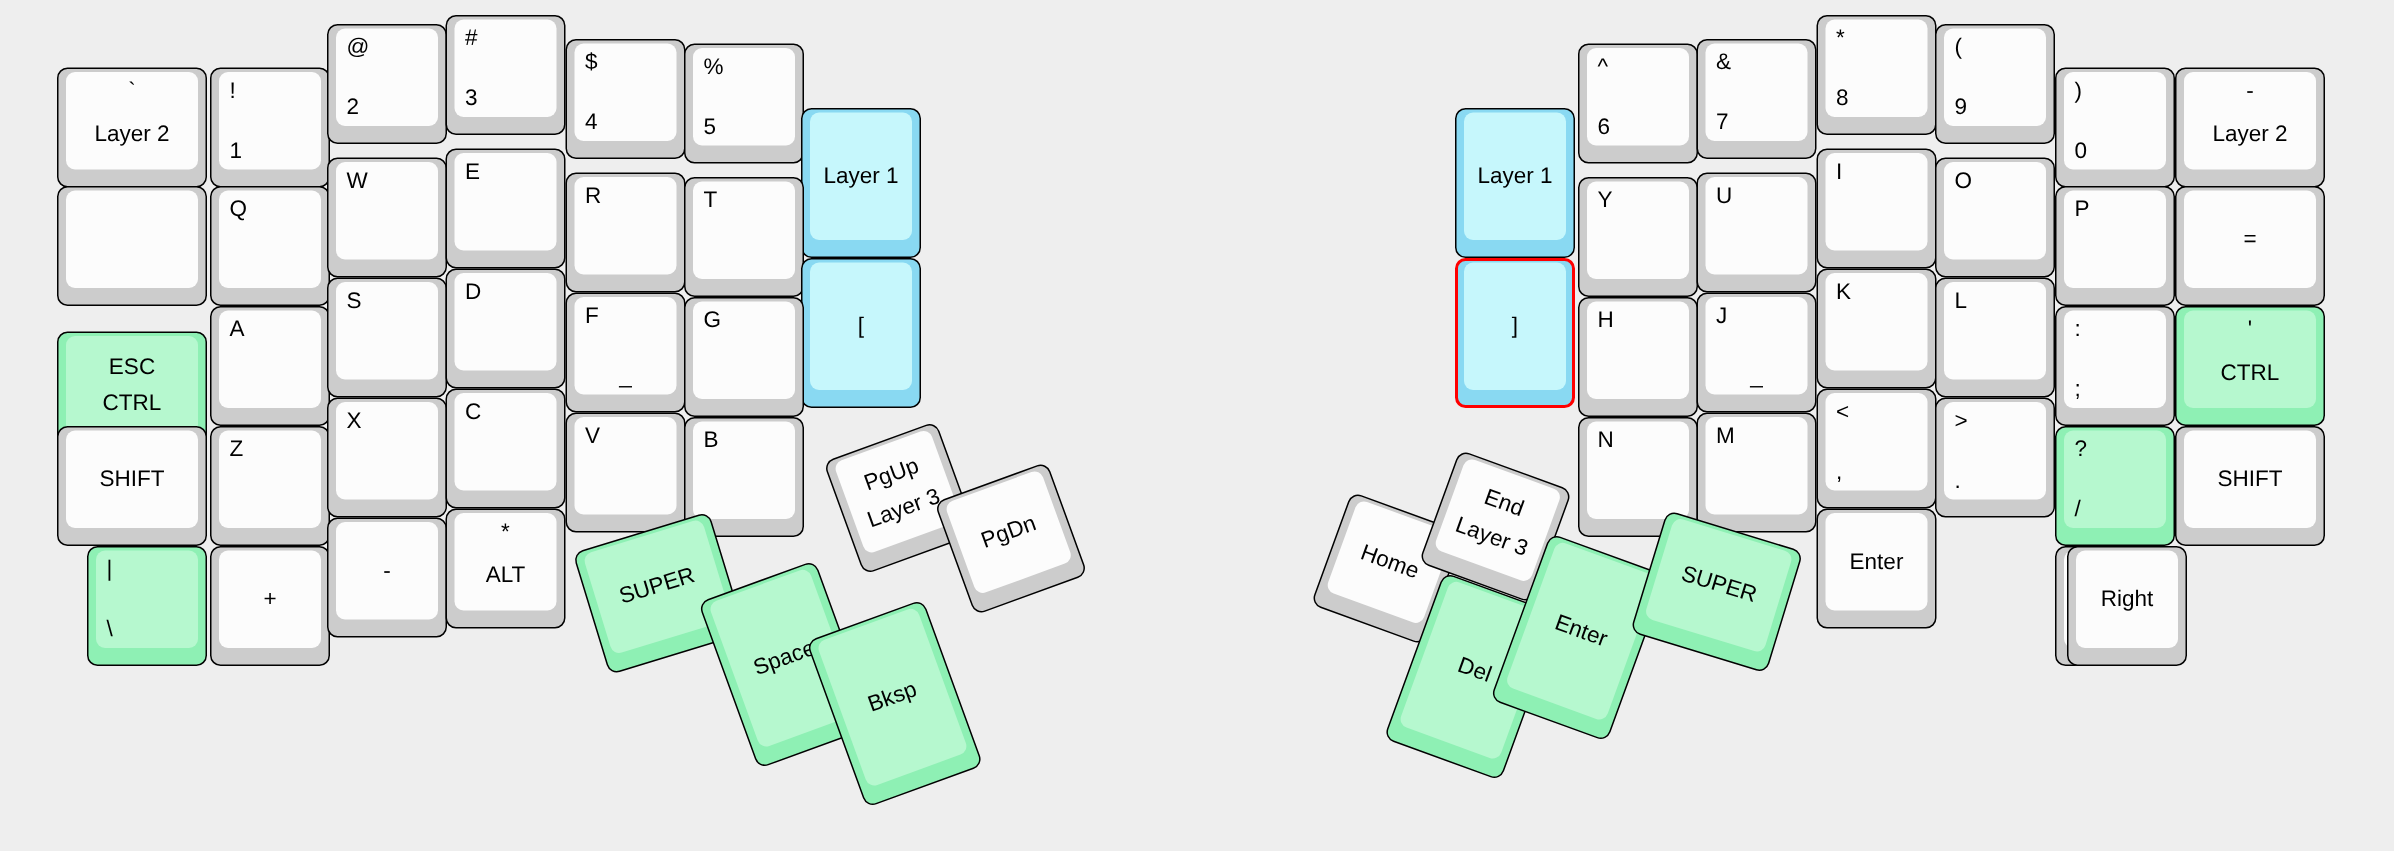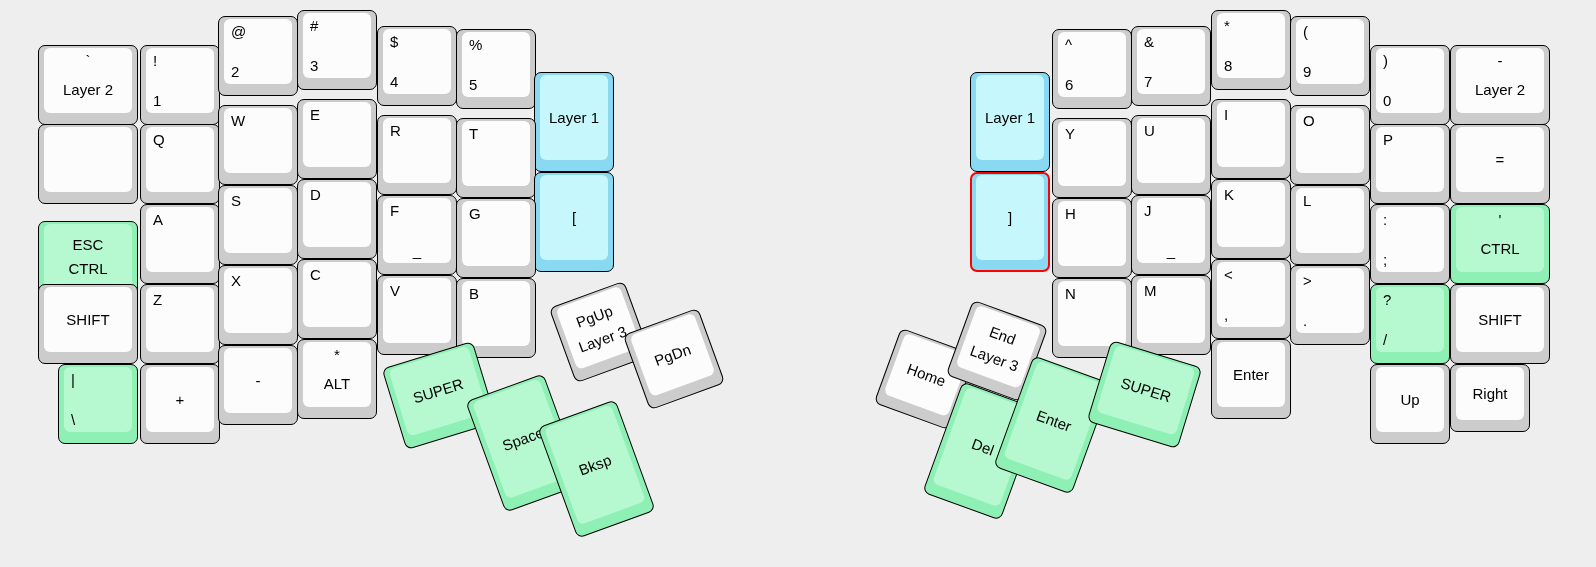--- a/index.html
+++ b/index.html
@@ -516,21 +516,21 @@
         <div class="ctr">Enter</div>
       </div>
     </div>
     <div class="key" style="left: 1370px; top: 364px; width: 80px; height: 80px;">
       <div class="outer"></div>
       <div class="inner"></div>
       <div class="legend">
         <div class="ctr">Up</div>
       </div>
     </div>
-    <div class="key" style="left: 1450px; top: 364px; width: 80px; height: 68px;">
+    <div class="key" style="left: 1378px; top: 364px; width: 80px; height: 80px;">
       <div class="outer"></div>
       <div class="inner"></div>
       <div class="legend">
         <div class="ctr">Right</div>
       </div>
     </div>
     <div class="key rot" style="left: 885px; top: 339px; width: 80px; height: 80px; transform: rotate(20deg);">
       <div class="outer"></div>
       <div class="inner"></div>
       <div class="legend">

